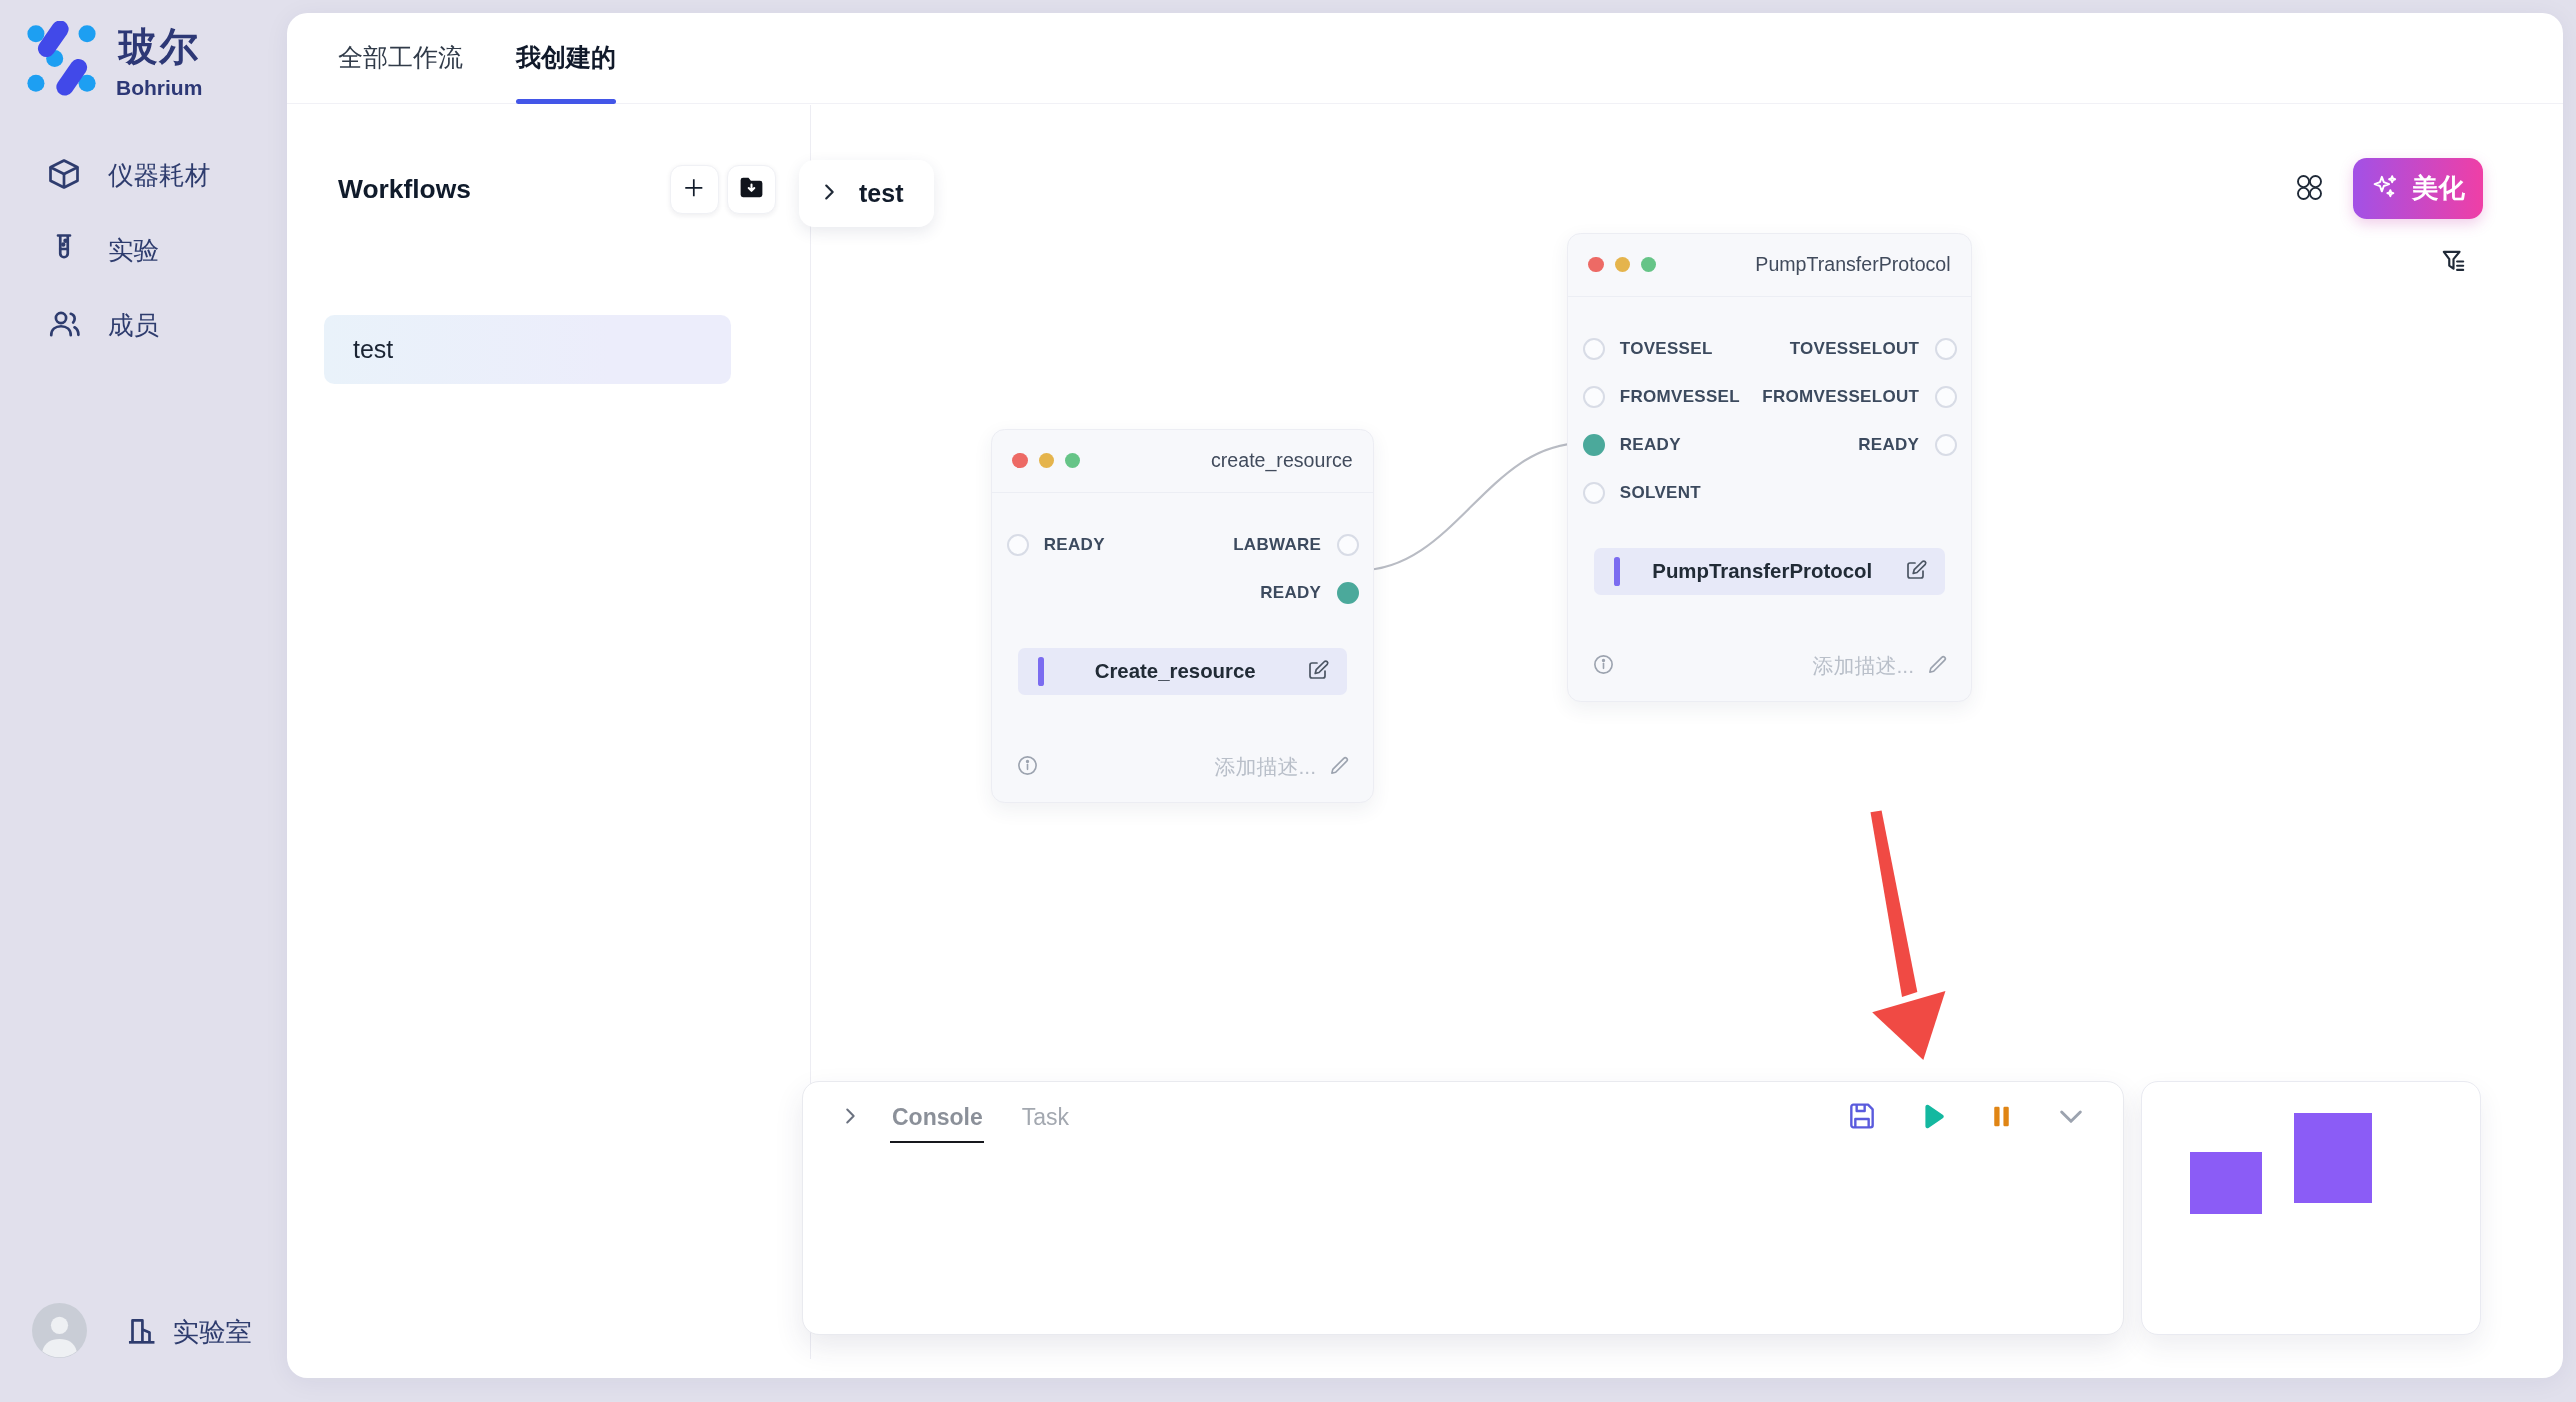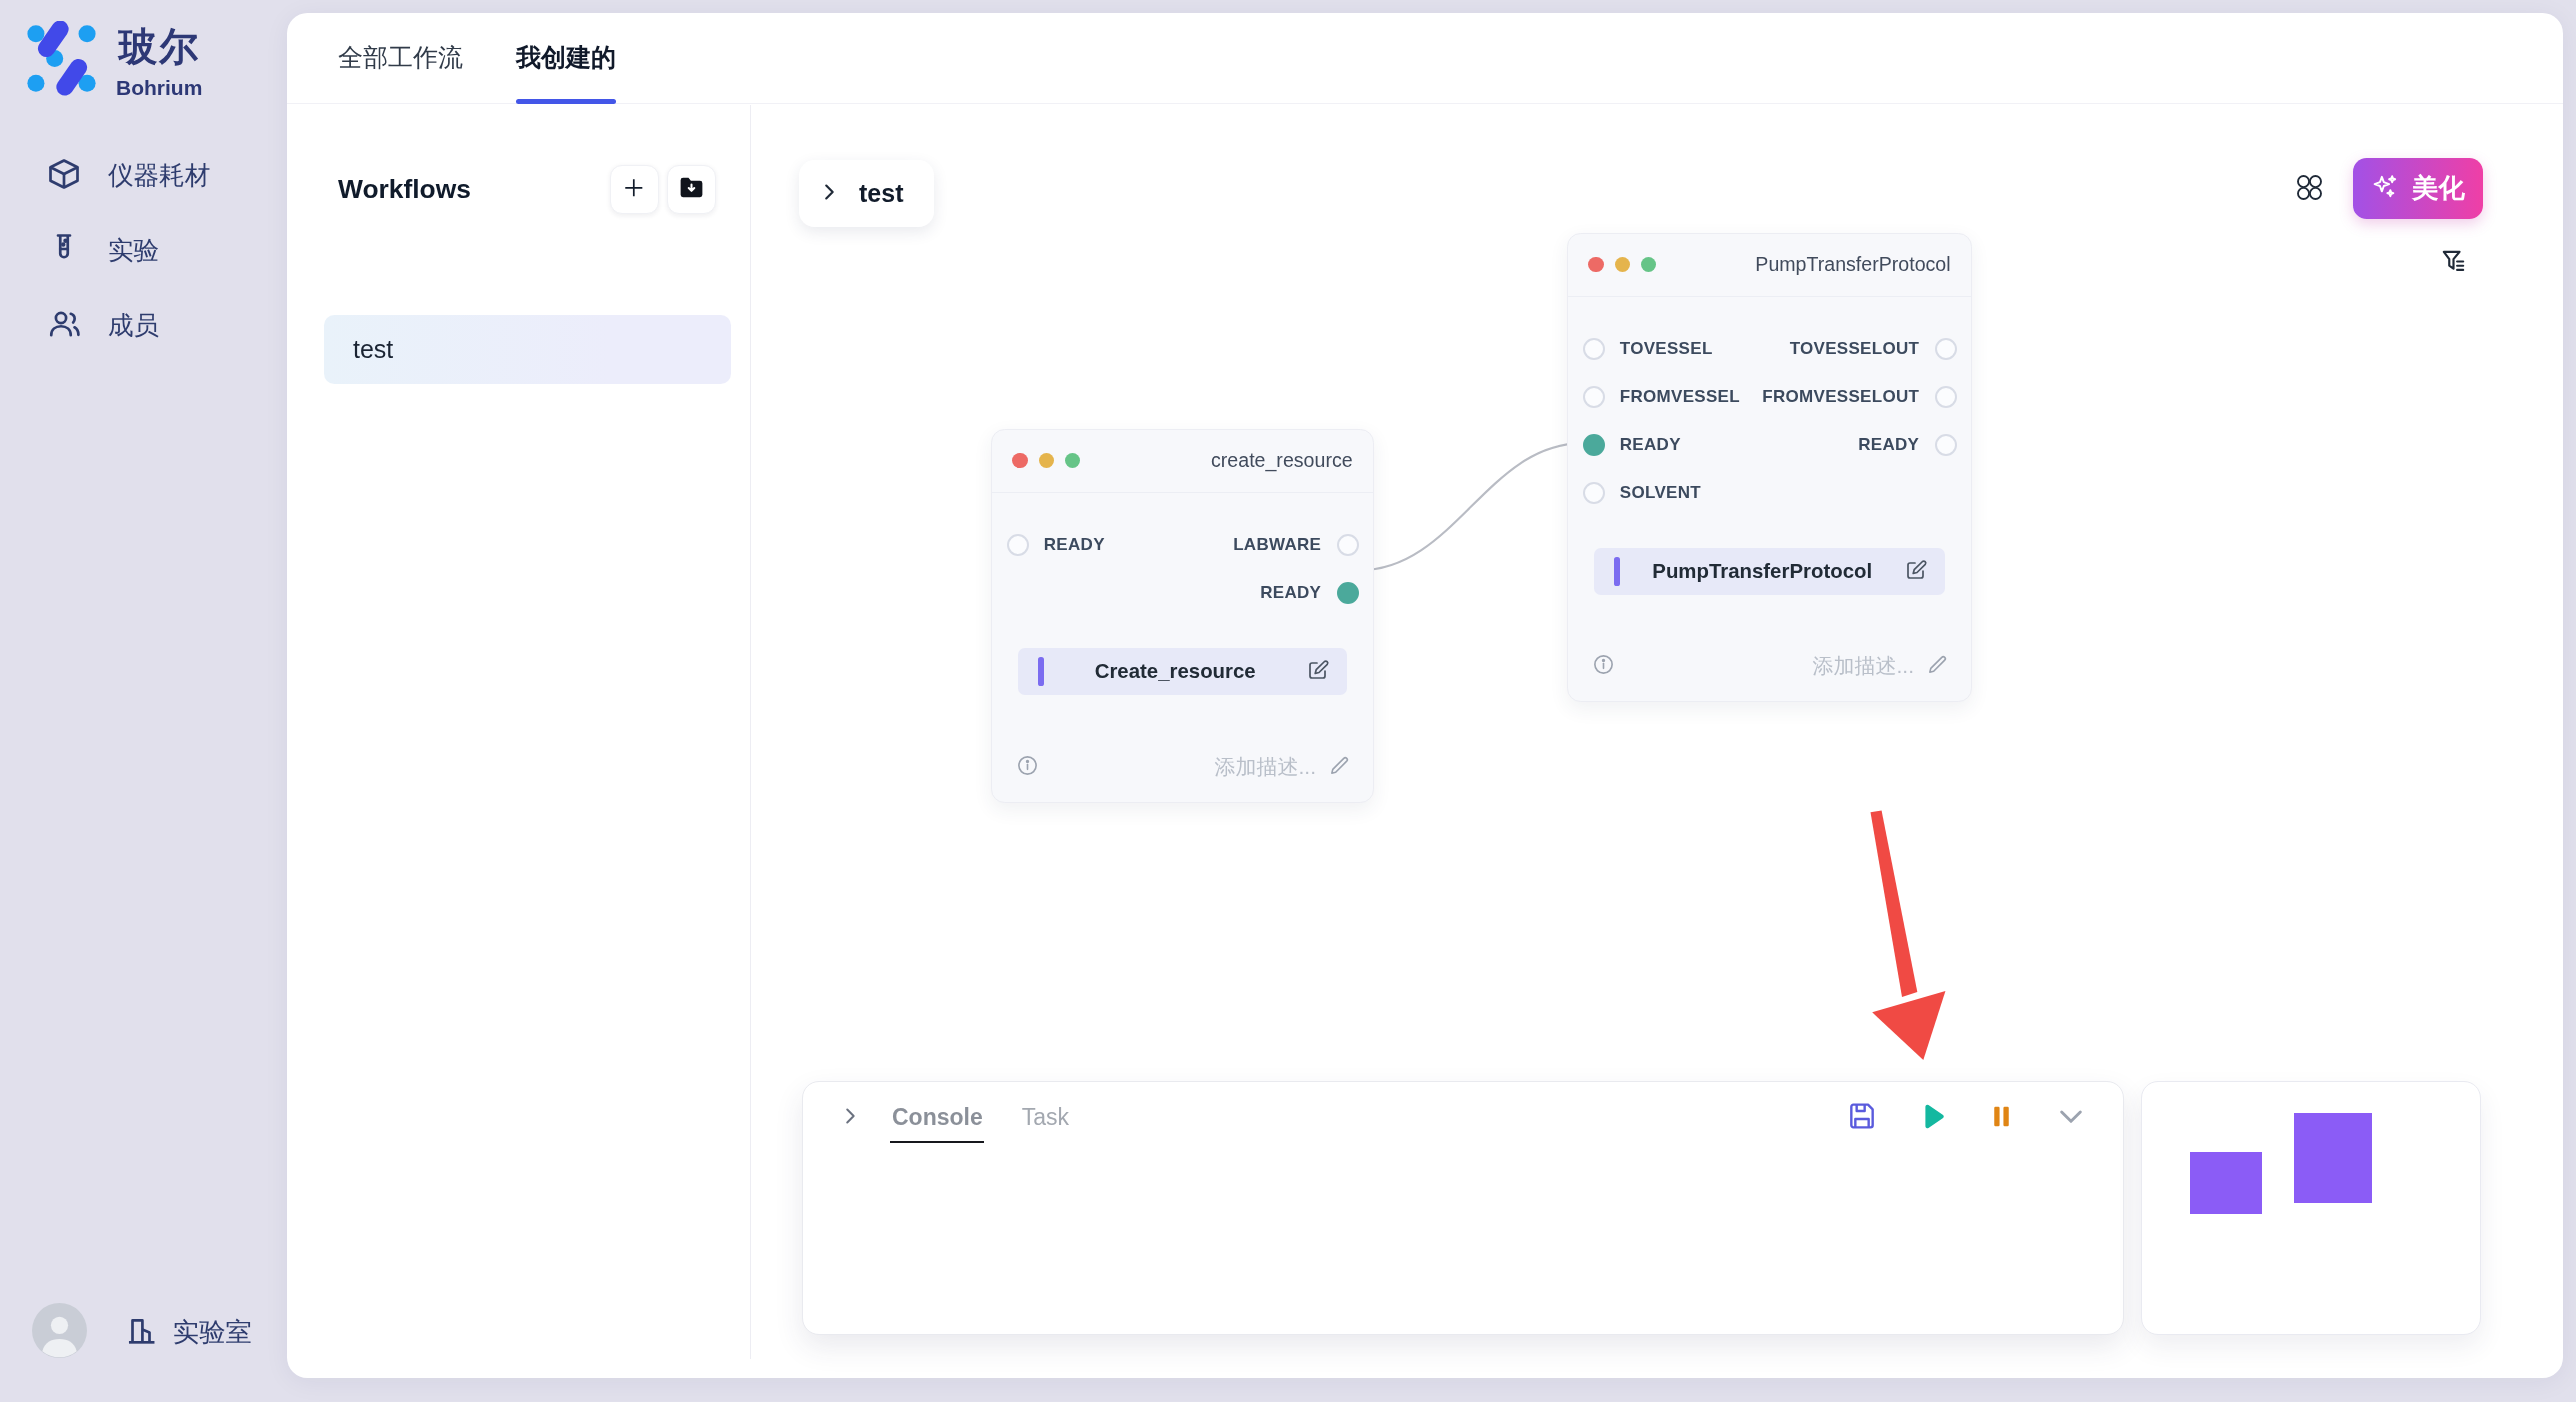--- a/index.html
+++ b/index.html
@@ -30,21 +30,21 @@
   .main-card { position:absolute; left:287px; top:12.8px; width:2276px; height:1365px;
     background:#ffffff; border-radius:20.4px; box-shadow:0 3.4px 25.6px rgba(40,40,90,0.06); }
 
   .tabs-row { position:absolute; left:0; top:0; width:100%; height:91px;
     border-bottom:0.9px solid #f1f1f6; display:flex; align-items:center; padding-left:51px; gap:53px; }
   .tab { font-size:25px; color:#313b49; position:relative; height:100%; display:flex; align-items:center; cursor:pointer; }
   .tab.active { font-weight:700; color:#10192a; }
   .tab.active::after { content:""; position:absolute; left:0; right:0; bottom:-1.7px; height:5.1px; border-radius:2.6px; background:#4356e8; }
 
   
-  .panel { position:absolute; left:0; top:92px; width:464px; height:1254px; border-right:0.9px solid #ededf3;padding-left:12px; }
+  .panel { position:absolute; left:0; top:92px; width:524px; height:1254px; border-right:0.9px solid #ededf3;padding-left:12px; }
   .panel-header { position:absolute; left:51px; top:60px; right:34px; display:flex; align-items:center; }
   .panel-title { font-size:26.4px; font-weight:700; color:#101b2b; }
   .panel-buttons { margin-left:auto; display:flex; gap:8.5px; }
   .sq-btn { width:49px; height:49px; background:#fff; border:0.9px solid #f0f1f5; border-radius:12px;
     box-shadow:0 1.7px 5.1px rgba(30,30,60,0.07); display:flex; align-items:center; justify-content:center; cursor:pointer; }
   .wf-item { position:absolute; left:37px; top:210px; width:407px; height:69px; border-radius:10.2px;
     background:linear-gradient(90deg,#e9f2fa 0%,#ecedfb 70%); display:flex; align-items:center;
     padding-left:29px; font-size:25px; font-weight:500; color:#1a2433; cursor:pointer; }
 
   

